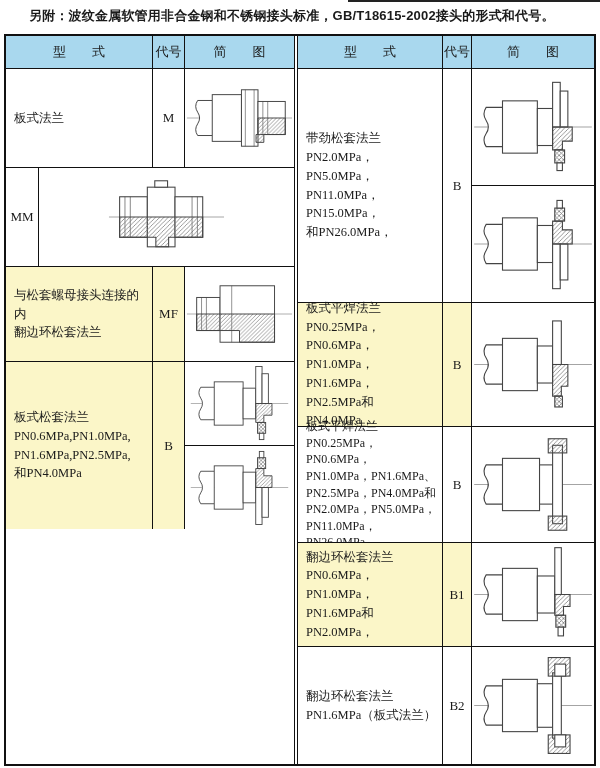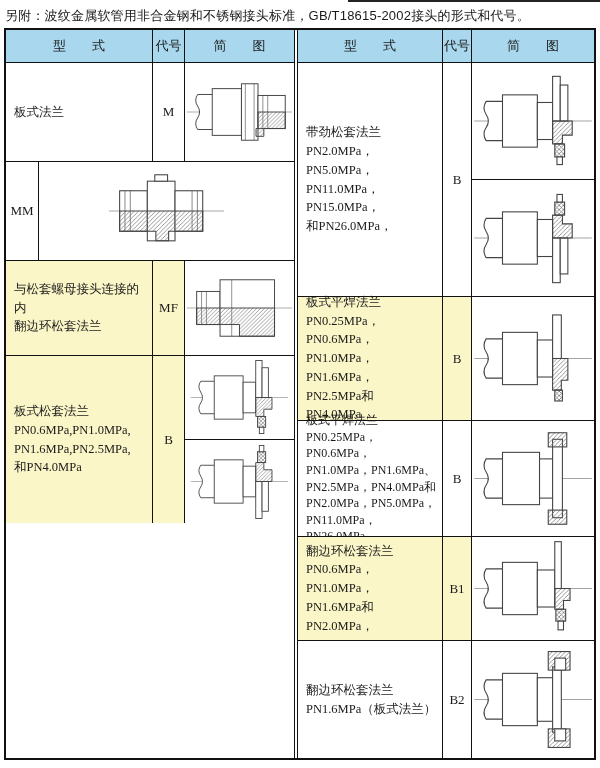--- a/index.html
+++ b/index.html
@@ -2,25 +2,25 @@
 <html><head>
 <meta charset="utf-8">
 <style>
   html,body{margin:0;padding:0;}
   body{
     width:600px;height:768px;background:#ffffff;overflow:hidden;position:relative;
     font-family:"Liberation Serif", serif;color:#1a1a1a;
   }
   .top-remnant{position:absolute;left:348px;top:0;width:252px;height:2px;background:#222;}
   .doc-title{
-    font-family:"Liberation Sans", sans-serif;font-weight:normal;font-size:13px;
-    padding:7px 4px 0 5px;letter-spacing:.2px;white-space:nowrap;
+    font-family:"Liberation Sans", sans-serif;font-weight:bold;font-size:13px;
+    padding:7px 4px 0 5px;letter-spacing:.2px;white-space:nowrap;margin-left:24px;
   }
   .tbl{
-    position:absolute;left:4px;top:28px;width:592px;box-sizing:border-box;
+    position:absolute;left:4px;top:34px;width:592px;box-sizing:border-box;
     border:2px solid #111;background:#fff;display:flex;gap:2px;
   }
   .half{display:flex;flex-direction:column;}
   .half-left{width:289px;border-right:1px solid #111;box-sizing:border-box;}
   .half-right{width:297px;border-left:1px solid #111;box-sizing:border-box;}
   .row{display:flex;border-top:1px solid #111;box-sizing:border-box;background:#fff;}
   .row-header{border-top:none;background:#a9d8ee;height:32px;}
   .cell{box-sizing:border-box;}
   .cell + .cell{border-left:1px solid #111;}
   .type-cell{

